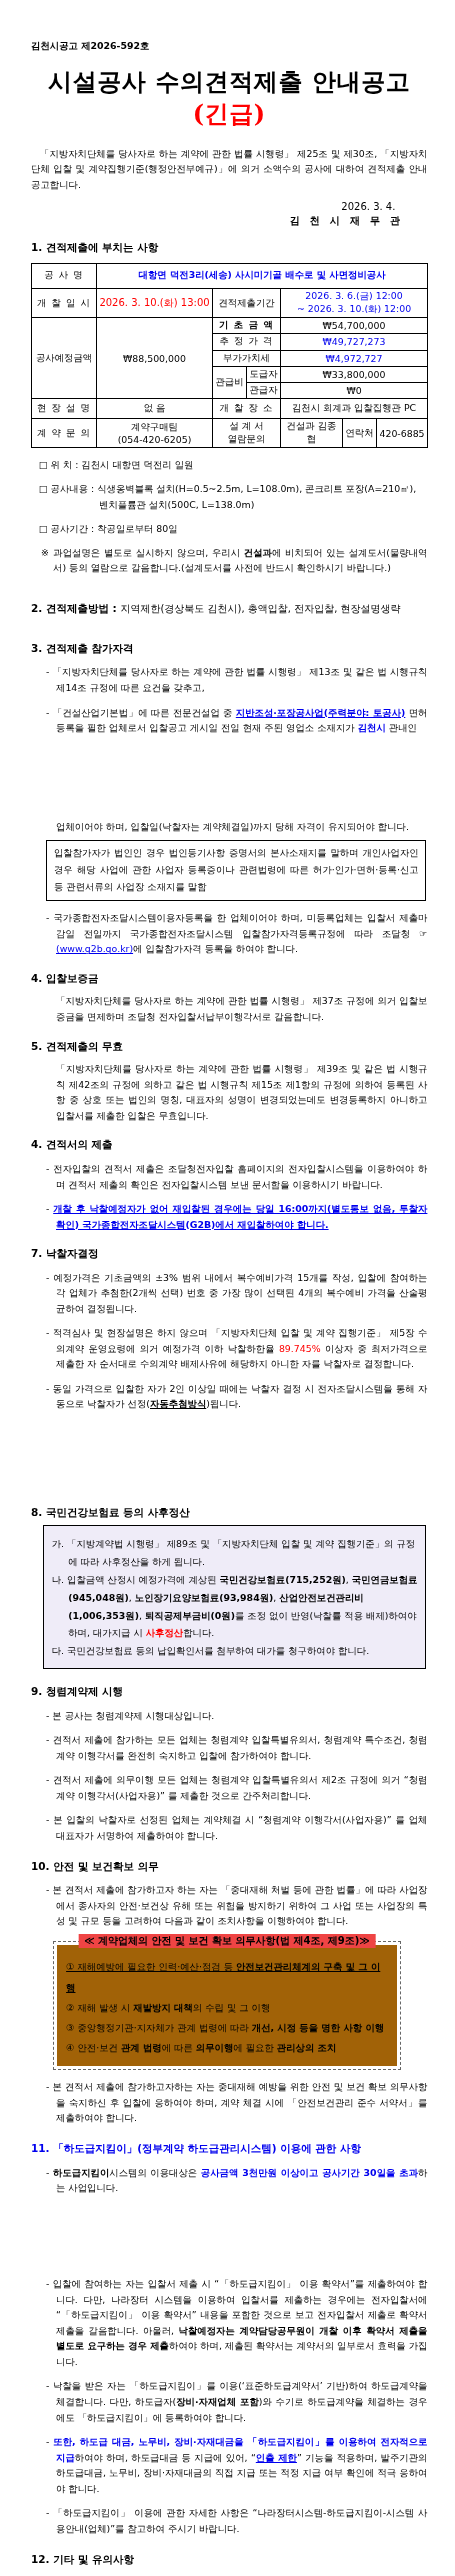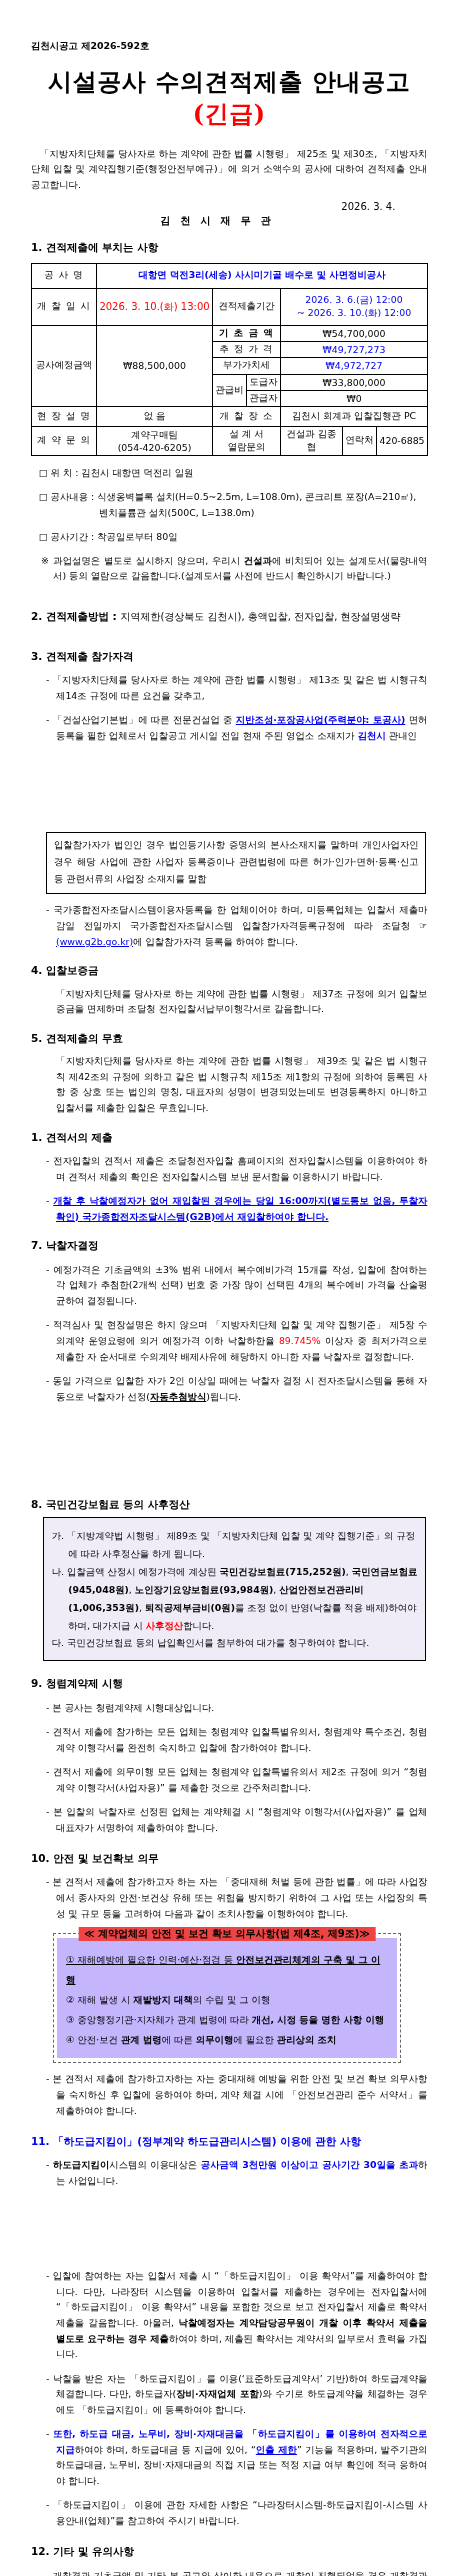--- a/index.html
+++ b/index.html
@@ -8,21 +8,21 @@
     font-family:"DejaVu Sans","Liberation Sans",sans-serif;
     overflow:hidden;
   }
   .doc{box-sizing:border-box;width:455px;padding:40px 27.6px 22px 31px;}
   .notice-no{font-size:9.4px;font-weight:bold;}
   .title{margin-top:13.2px;text-align:center;font-family:"DejaVu Serif","Liberation Serif",serif;
          font-size:24px;font-weight:bold;letter-spacing:0.6px;}
   .para{font-size:9.4px;line-height:1.66;text-align:justify;}
   .intro{margin-top:15.4px;text-indent:8.8px;}
   .date-line{margin-top:8.8px;text-align:right;padding-right:32px;font-size:10px;}
-  .issuer-line{margin-top:2.2px;text-align:center;padding-right:24px;font-size:10px;letter-spacing:3.3px;}
+  .issuer-line{margin-top:2.2px;text-align:right;padding-right:24px;font-size:10px;letter-spacing:3.3px;}
   .h{font-size:10.5px;font-weight:bold;line-height:1.4;}
   .h-sub{font-weight:normal;font-size:10px;}.mt14{margin-top:7.7px}.mt22{margin-top:12px}
   .mt28{margin-top:15.4px}.mt40{margin-top:14px}.mt46{margin-top:25px}
   .red{color:#ff0000}
   .blue{color:#0000ee}
   .b{font-weight:bold}
   .u{text-decoration:underline}
   .bullet{padding-left:25px;text-indent:-10px;margin-top:8.8px;}
   .boxlist{padding-left:16.5px;text-indent:-16.5px;}
   .sq{padding-left:7.7px;margin-top:8.8px;}
@@ -37,21 +37,21 @@
   td.money{text-align:left;padding-left:7.7px;font-size:10px;}
   tr.r1 td{border-bottom:1.1px solid #000;height:22px;}
   .pname{color:#0000ee;font-weight:bold;font-size:11px;}
   .plain-box{border:1.1px solid #000;margin-top:5.5px;margin-left:15.4px;margin-right:1.1px;
              padding:4.4px 6.6px;line-height:1.8;font-size:9.4px;text-align:justify;}
   .pink-box{border:0.6px solid #000;background:#efecf8;margin-top:5.5px;margin-left:12px;
             margin-right:1.1px;padding:8.8px 7.7px 7.7px 7.7px;line-height:1.9;font-size:9.4px;}
   .dash-box{border:1.1px dashed #666;margin:12px 26.5px 0 22px;position:relative;padding:3.3px;}
   .dash-title{position:absolute;top:-7.7px;left:50%;transform:translateX(-50%);
               background:#ef4444;padding:0 5.5px;font-weight:bold;font-size:10px;white-space:nowrap;}
-  .dash-inner{background:#c4b5fd;padding:12px 7.7px 7.7px 8.8px;line-height:2.15;font-size:9.4px;}
+  .dash-inner{background:#a16207;padding:12px 7.7px 7.7px 8.8px;line-height:2.15;font-size:9.4px;}
   .gap150{height:83px}.gap185{height:93px}.gap130{height:71px}
 </style>
 </head>
 <body>
 
 <div class="doc">
 
   <div class="notice-no">김천시공고 제2026-592호</div>
 
   <div class="title">
@@ -73,21 +73,21 @@
         <col style="width:34px">
       <col style="width:62px">
         <col style="width:34px">
         <col style="width:51px">
     </colgroup>
     <tbody>
         <tr class="r1">
       <td class="lbl">공 사 명</td>
       <td colspan="6" class="pname">대항면 덕전3리(세송) 사시미기골 배수로 및 사면정비공사</td>
     </tr>
-    <tr style="height:37px">
+    <tr style="height:29px">
       <td class="lbl">개 찰 일 시</td>
       <td class="red" style="font-size:10px">2026. 3. 10.(화) 13:00</td>
       <td colspan="2">견적제출기간</td>
       <td colspan="3" class="blue" style="font-size:9.4px">
         <div>2026. 3. 6.(금) 12:00</div>
         <div>~ 2026. 3. 10.(화) 12:00</div>
       </td>
     </tr>
     <tr style="height:15px">
       <td rowspan="5">공사예정금액</td>
@@ -148,32 +148,33 @@
   </div>
 
   <div class="h mt46">3. 견적제출 참가자격</div>
   <div class="para bullet">- 「지방자치단체를 당사자로 하는 계약에 관한 법률 시행령」 제13조 및 같은 법 시행규칙 제14조 규정에 따른 요건을 갖추고,</div>
   <div class="para bullet">
     <span>- 「건설산업기본법」에 따른 전문건설업 중 </span><span class="blue b u">지반조성·포장공사업(주력분야: 토공사)</span><span> 면허 등록을 필한 업체로서 입찰공고 게시일 전일 현재 주된 영업소 소재지가 </span><span class="blue b">김천시</span><span> 관내인</span>
   </div>
 
   <div class="gap150"></div>
 
+  <div class="para cont">업체이어야 하며, 입찰일(낙찰자는 계약체결일)까지 당해 자격이 유지되어야 합니다.</div>
   <div class="plain-box">입찰참가자가 법인인 경우 법인등기사항 증명서의 본사소재지를 말하며 개인사업자인 경우 해당 사업에 관한 사업자 등록증이나 관련법령에 따른 허가·인가·면허·등록·신고 등 관련서류의 사업장 소재지를 말함</div>
   <div class="para bullet">
     <span>- 국가종합전자조달시스템이용자등록을 한 업체이어야 하며, 미등록업체는 입찰서 제출마감일 전일까지 국가종합전자조달시스템 입찰참가자격등록규정에 따라 조달청 ☞</span><span class="blue u">(www.g2b.go.kr)</span><span>에 입찰참가자격 등록을 하여야 합니다.</span>
   </div>
 
   <div class="h mt40">4. 입찰보증금</div>
   <div class="para cont mt14">「지방자치단체를 당사자로 하는 계약에 관한 법률 시행령」 제37조 규정에 의거 입찰보증금을 면제하며 조달청 전자입찰서납부이행각서로 갈음합니다.</div>
 
   <div class="h mt40">5. 견적제출의 무효</div>
   <div class="para cont mt14">「지방자치단체를 당사자로 하는 계약에 관한 법률 시행령」 제39조 및 같은 법 시행규칙 제42조의 규정에 의하고 같은 법 시행규칙 제15조 제1항의 규정에 의하여 등록된 사항 중 상호 또는 법인의 명칭, 대표자의 성명이 변경되었는데도 변경등록하지 아니하고 입찰서를 제출한 입찰은 무효입니다.</div>
 
-  <div class="h mt40">1. 견적서의 제출</div>
+  <div class="h mt40">4. 견적서의 제출</div>
   <div class="para bullet">- 전자입찰의 견적서 제출은 조달청전자입찰 홈페이지의 전자입찰시스템을 이용하여야 하며 견적서 제출의 확인은 전자입찰시스템 보낸 문서함을 이용하시기 바랍니다.</div>
   <div class="para bullet">
     <span>- </span><span class="blue b u">개찰 후 낙찰예정자가 없어 재입찰된 경우에는 당일 16:00까지(별도통보 없음, 투찰자 확인) 국가종합전자조달시스템(G2B)에서 재입찰하여야 합니다.</span>
   </div>
 
   <div class="h mt40">7. 낙찰자결정</div>
   <div class="para bullet">- 예정가격은 기초금액의 ±3% 범위 내에서 복수예비가격 15개를 작성, 입찰에 참여하는 각 업체가 추첨한(2개씩 선택) 번호 중 가장 많이 선택된 4개의 복수예비 가격을 산술평균하여 결정됩니다.</div>
   <div class="para bullet">
     <span>- 적격심사 및 현장설명은 하지 않으며 「지방자치단체 입찰 및 계약 집행기준」 제5장 수의계약 운영요령에 의거 예정가격 이하 낙찰하한율 </span><span class="red">89.745%</span><span> 이상자 중 최저가격으로 제출한 자 순서대로 수의계약 배제사유에 해당하지 아니한 자를 낙찰자로 결정합니다.</span>
   </div>

